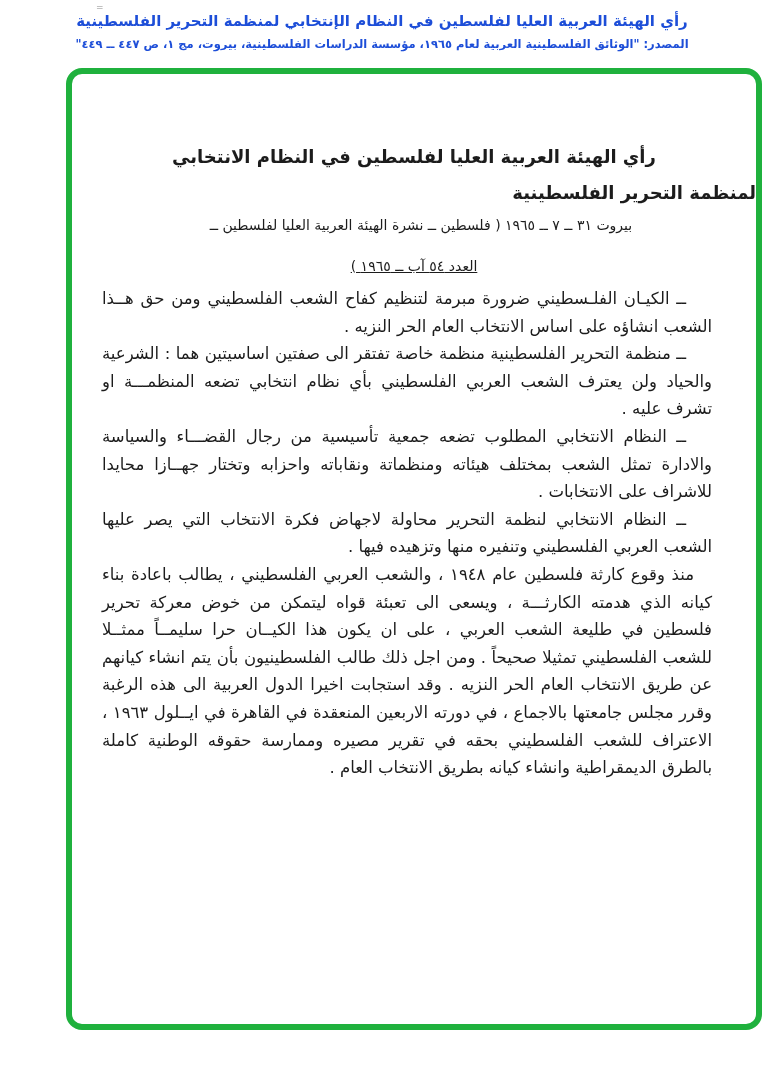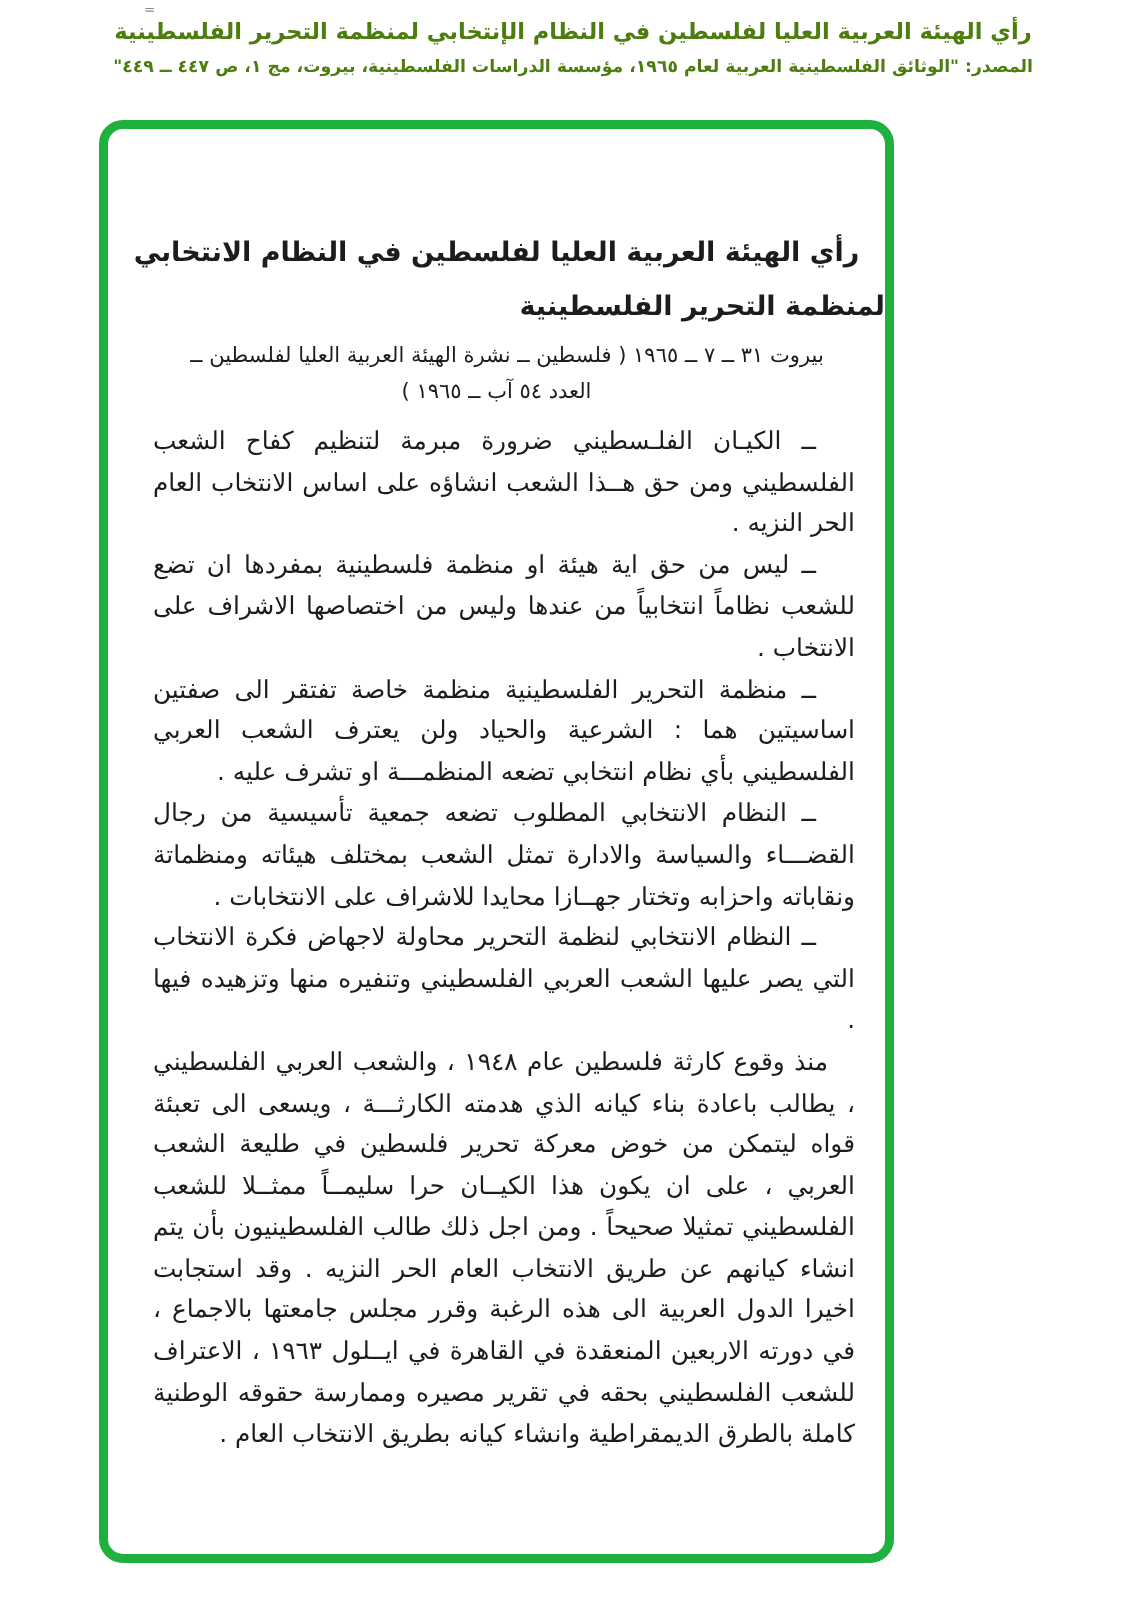--- a/index.html
+++ b/index.html
@@ -16,41 +16,41 @@
   }
 
   
   .top-header {
     position: absolute;
     top: 10px;
     left: 0;
     right: 0;
     text-align: center;
     direction: rtl;
-    color: #4d7c0f;
+    color: #1d4ed8;
   }
   .top-header .h-title {
     font-size: 15px;
     font-weight: bold;
     letter-spacing: 0.2px;
     line-height: 22px;
   }
   .top-header .h-source {
     font-size: 11.5px;
     font-weight: bold;
     line-height: 18px;
     margin-top: 3px;
   }
 
   
   .green-box {
     position: absolute;
     left: 66px;
-    top: 80px;
-    width: 530px;
+    top: 68px;
+    width: 696px;
     height: 962px;
     box-sizing: border-box;
     border: 6px solid #1fb13d;
     border-radius: 16px;
     background: #ffffff;
   }
 
   
   .doc {
     direction: rtl;
@@ -73,28 +73,29 @@
     line-height: 26px;
   }
   .doc-sub-1 {
     margin-top: 9px;
     text-align: center;
     font-size: 14px;
     line-height: 21px;
     padding-left: 14px;
   }
   .doc-sub-2 {
-    margin-top: 3px;
+    margin-top: 20px;
     text-align: center;
     font-size: 14px;
     line-height: 21px;
+    text-decoration: underline;
   }
   .doc-body {
     margin-top: 8px;
-    padding-right: 20px;
+    padding-right: 44px;
     padding-left: 30px;
     font-size: 16.5px;
     line-height: 27.6px;
     text-align: justify;
   }
   .doc-body p {
     margin: 0;
   }
   .doc-body p.dash {
     text-indent: 26px;
@@ -130,21 +131,20 @@
 <div class="green-box">
   <div class="doc">
 
     <div class="doc-title-1">رأي الهيئة العربية العليا لفلسطين في النظام الانتخابي</div>
     <div class="doc-title-2">لمنظمة التحرير الفلسطينية</div>
     <div class="doc-sub-1">بيروت ٣١ ــ ٧ ــ ١٩٦٥ ( فلسطين ــ نشرة الهيئة العربية العليا لفلسطين ــ</div>
     <div class="doc-sub-2">العدد ٥٤ آب ــ ١٩٦٥ )</div>
 
     <div class="doc-body">
       <p class="dash">ــ الكيـان الفلـسطيني ضرورة مبرمة لتنظيم كفاح الشعب الفلسطيني ومن حق هــذا الشعب انشاؤه على اساس الانتخاب العام الحر النزيه .</p>
-      <p class="dash">ــ ليس من حق اية هيئة او منظمة فلسطينية بمفردها ان تضع للشعب نظاماً انتخابياً من عندها وليس من اختصاصها الاشراف على الانتخاب .</p>
       <p class="dash">ــ منظمة التحرير الفلسطينية منظمة خاصة تفتقر الى صفتين اساسيتين هما : الشرعية والحياد ولن يعترف الشعب العربي الفلسطيني بأي نظام انتخابي تضعه المنظمـــة او تشرف عليه .</p>
       <p class="dash">ــ النظام الانتخابي المطلوب تضعه جمعية تأسيسية من رجال القضـــاء والسياسة والادارة تمثل الشعب بمختلف هيئاته ومنظماتة ونقاباته واحزابه وتختار جهــازا محايدا للاشراف على الانتخابات .</p>
       <p class="dash">ــ النظام الانتخابي لنظمة التحرير محاولة لاجهاض فكرة الانتخاب التي يصر عليها الشعب العربي الفلسطيني وتنفيره منها وتزهيده فيها .</p>
       <p class="plain">منذ وقوع كارثة فلسطين عام ١٩٤٨ ، والشعب العربي الفلسطيني ، يطالب باعادة بناء كيانه الذي هدمته الكارثـــة ، ويسعى الى تعبئة قواه ليتمكن من خوض معركة تحرير فلسطين في طليعة الشعب العربي ، على ان يكون هذا الكيــان حرا سليمــاً ممثــلا للشعب الفلسطيني تمثيلا صحيحاً . ومن اجل ذلك طالب الفلسطينيون بأن يتم انشاء كيانهم عن طريق الانتخاب العام الحر النزيه . وقد استجابت اخيرا الدول العربية الى هذه الرغبة وقرر مجلس جامعتها بالاجماع ، في دورته الاربعين المنعقدة في القاهرة في ايــلول ١٩٦٣ ، الاعتراف للشعب الفلسطيني بحقه في تقرير مصيره وممارسة حقوقه الوطنية كاملة بالطرق الديمقراطية وانشاء كيانه بطريق الانتخاب العام .</p>
     </div>
 
   </div>
 </div>
 
 </body></html>

